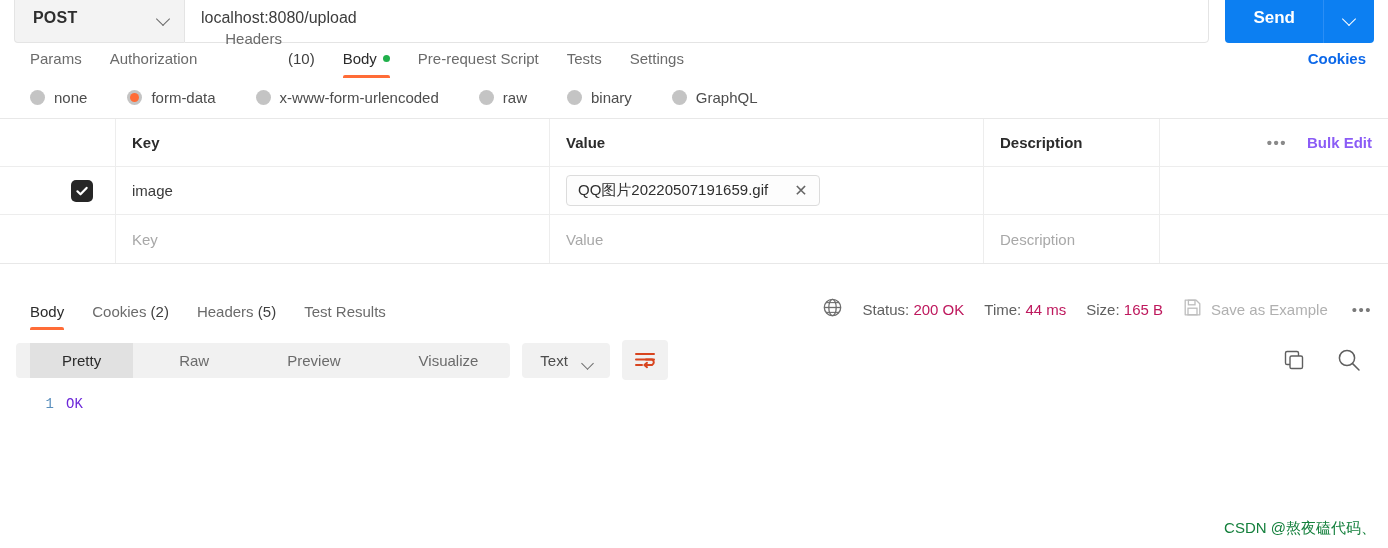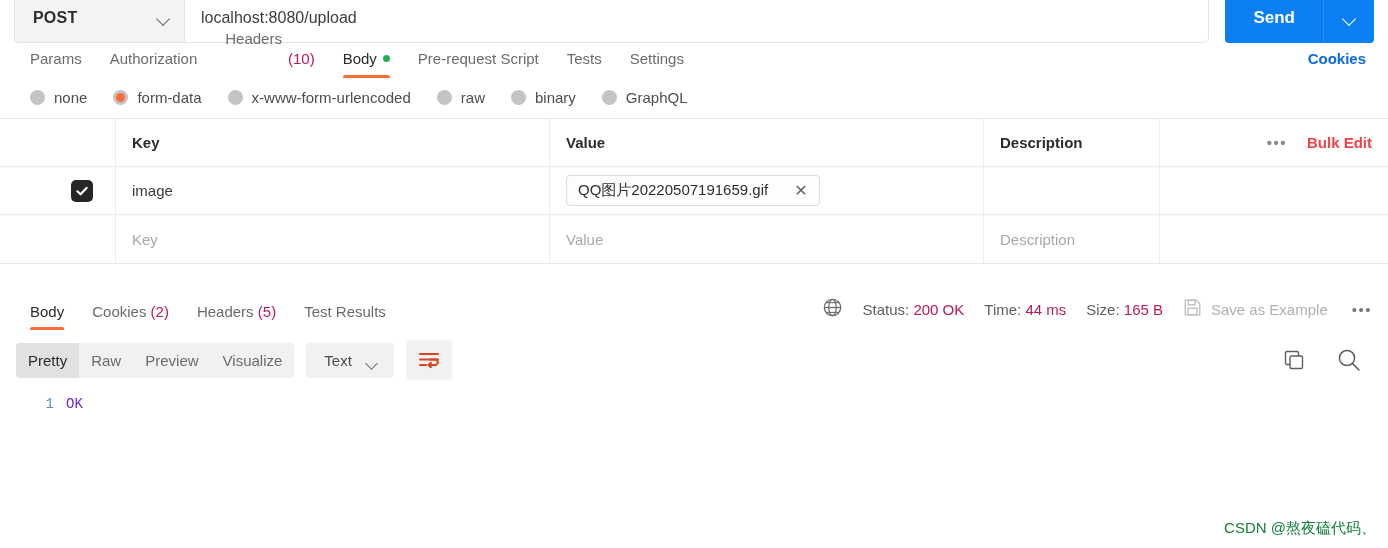--- a/index.html
+++ b/index.html
@@ -132,21 +132,21 @@
     content: "";
     position: absolute;
     left: 14px;
     right: 14px;
     bottom: 0;
     height: 3px;
     background: #ff6c37;
     border-radius: 2px 2px 0 0;
   }
   .tab-count {
-    color: #be185d;
+    color: #404040;
     margin-top: 40px;
   }
   .green-dot {
     width: 7px;
     height: 7px;
     border-radius: 50%;
     background: #20b04b;
     display: inline-block;
   }
   .cookies-link {
@@ -156,21 +156,21 @@
     font-weight: bold;
     padding-bottom: 11px;
     padding-right: 6px;
     cursor: pointer;
   }
 
   
   .radio-row {
     display: flex;
     align-items: center;
-    gap: 26px;
+    gap: 40px;
     padding: 11px 30px 12px 30px;
   }
   .radio-item {
     display: flex;
     align-items: center;
     gap: 9px;
     cursor: pointer;
     font-size: 15px;
     color: #4d4d4d;
   }
@@ -235,21 +235,21 @@
   .chk svg { display: block; }
 
   .dots {
     letter-spacing: 1.5px;
     color: #8a8a8a;
     font-size: 15px;
     cursor: pointer;
     line-height: 1;
   }
   .bulk-edit {
-    color: #ef4444;
+    color: #8b5cf6;
     font-size: 15px;
     cursor: pointer;
   }
 
   
   .file-chip {
     display: inline-flex;
     align-items: center;
     gap: 24px;
     border: 1px solid #dcdcdc;
@@ -328,22 +328,23 @@
   }
   .seg {
     display: flex;
     background: #f1f1f1;
     border-radius: 4px;
     overflow: hidden;
   }
   .seg-item {
     font-size: 15px;
     color: #6b6b6b;
-    padding: 9px 12px;
-    cursor: pointer;
+    padding: 9px 32px;
+    cursor: pointer;
+    margin-left: 14px;
   }
   .seg-item.active {
     background: #e1e1e1;
     color: #2b2b2b;
   }
   .type-select {
     display: flex;
     align-items: flex-end;
     gap: 14px;
     background: #f1f1f1;

